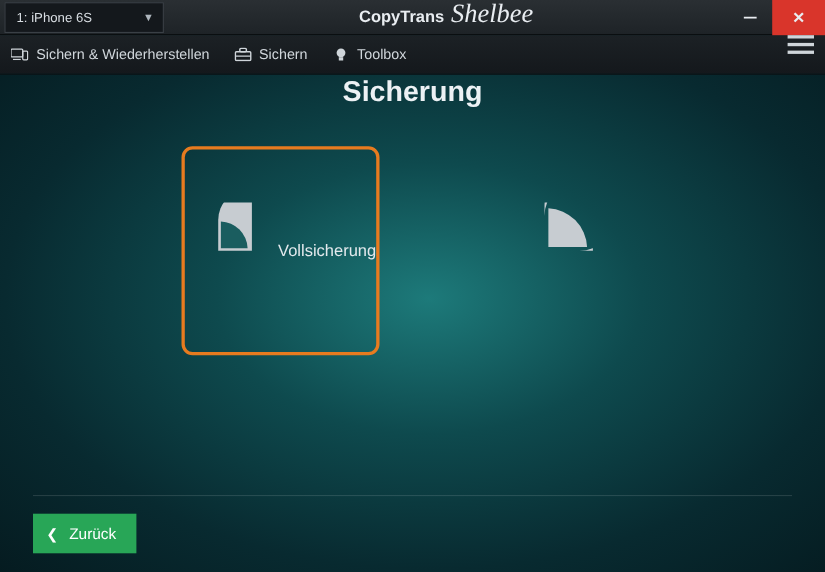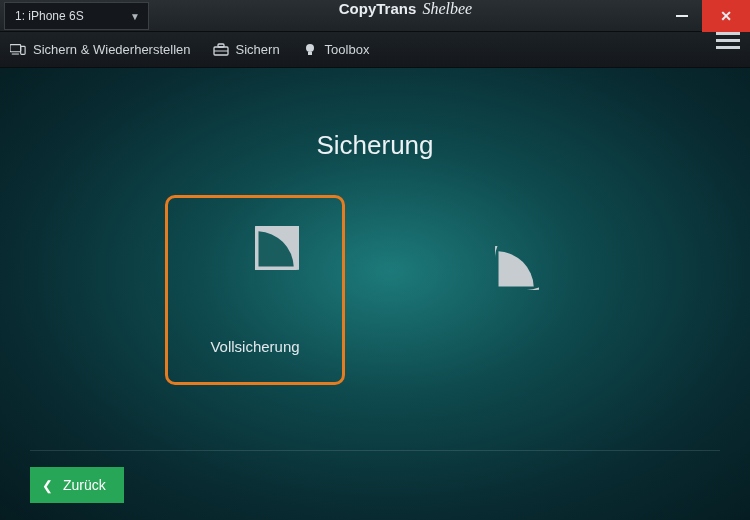--- a/index.html
+++ b/index.html
@@ -32,21 +32,21 @@
   cursor: pointer;
 }
 .device-dd .chev { font-size: 10px; color: #aeb6bd; }
 .title-center {
   flex: 1;
   text-align: center;
   color: #e9edf1;
   font-size: 15px;
 }
 .title-center .bold { font-weight: 600; }
-.title-center .script { font-family: "Brush Script MT", cursive; font-size: 16px; font-style: italic; color: #e9edf1; margin-left: 2px; }
+.title-center .script { font-family: "Brush Script MT", cursive; font-size: 24px; font-style: italic; color: #e9edf1; margin-left: 2px; }
 .winbtns { display: flex; height: 100%; }
 .winbtn {
   width: 40px;
   height: 32px;
   display: flex;
   align-items: center;
   justify-content: center;
   color: #e9edf1;
   cursor: pointer;
   font-size: 14px;
@@ -82,34 +82,33 @@
   height: 452px;
   background: radial-gradient(ellipse at 52% 45%, #1d7a7a 0%, #0e4a4e 35%, #082a30 70%, #051b20 100%);
   position: relative;
   display: flex;
   flex-direction: column;
   align-items: center;
 }
 .page-title {
   color: #ecf1f4;
   font-size: 26px;
-  font-weight: 400;
-  margin-top: 62px;
+  font-weight: 700;
 }
 .options {
   display: flex;
   gap: 60px;
   margin-top: 34px;
 }
 .option {
   width: 180px;
   height: 190px;
   border-radius: 10px;
   display: flex;
-  flex-direction: column;
+  flex-direction: row;
   align-items: center;
   justify-content: center;
   gap: 24px;
   cursor: pointer;
   position: relative;
 }
 .option.selected {
   border: 3px solid #e77b1f;
 }
 .option-label {

